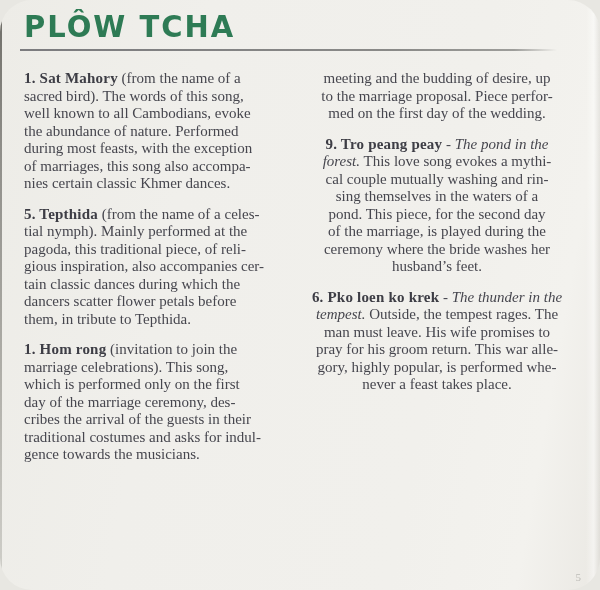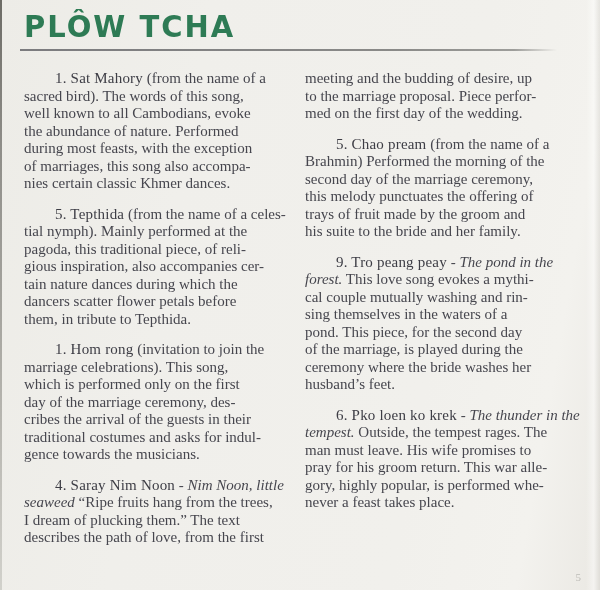--- a/index.html
+++ b/index.html
@@ -7,20 +7,21 @@
     width: 600px; height: 590px;
     font-family: "Liberation Serif", serif;
     background: #e8e7e2;
   }
   .page {
     position: relative;
     width: 600px; height: 590px;
     overflow: hidden;
     background:
       linear-gradient(100deg, #edece7 0%, #f0efeb 30%, #f1f0ec 70%, #f3f2ee 88%, #ebe9e4 99%);
+    border-radius: 32px;
   }
   .edge-left {
     position: absolute; left: 0; top: 0; width: 2px; height: 100%;
     background: linear-gradient(to bottom, #56554f 0%, #7e7d78 25%, #9b9a94 55%, #bdbcb6 85%, #ccccc6 100%);
     opacity: .85;
   }
   .edge-right {
     position: absolute; right: 0; top: 0; width: 14px; height: 100%;
     background: linear-gradient(to right, rgba(255,255,255,0) 0%, rgba(255,255,255,.45) 55%, rgba(196,194,188,.30) 100%);
   }
@@ -40,23 +41,23 @@
     background: linear-gradient(to right, #7b7b7e 0%, #8a8a88 70%, #9d9d9a 92%, rgba(160,160,158,0) 100%);
   }
   .column {
     position: absolute; top: 70px;
     font-size: 15px; line-height: 17.5px;
     color: #46464e;
     white-space: pre-line;
     text-rendering: optimizeLegibility;
   }
   .column-left  { left: 24px;  width: 278px; }
-  .column-right { left: 305px; width: 284px; }
+  .column-right { left: 295px; width: 284px; text-align: center; }
   .para { margin: 0 0 13px 0; }
-  .seg-bold   { font-weight: 400; color: #3d3d45; letter-spacing: .2px; margin-left: 31px; }
+  .seg-bold   { font-weight: 700; color: #3d3d45; letter-spacing: .2px; }
   .seg-italic { font-style: italic; }
   .seg-normal { }
   .page-number {
     position: absolute; right: 19px; bottom: 7px;
     font-size: 11px; color: #bdbcb7;
   }
 </style>
 </head>
 <body>
 
@@ -71,41 +72,33 @@
   <div class="column column-left"><p class="para"><span class="seg-bold">1. Sat Mahory</span><span class="seg-normal"> (from the name of a
 sacred bird). The words of this song,
 well known to all Cambodians, evoke
 the abundance of nature. Performed
 during most feasts, with the exception
 of marriages, this song also accompa-
 nies certain classic Khmer dances.</span></p><p class="para"><span class="seg-bold">5. Tepthida</span><span class="seg-normal"> (from the name of a celes-
 tial nymph). Mainly performed at the
 pagoda, this traditional piece, of reli-
 gious inspiration, also accompanies cer-
-tain nature dances during which the
+tain classic dances during which the
 dancers scatter flower petals before
 them, in tribute to Tepthida.</span></p><p class="para"><span class="seg-bold">1. Hom rong</span><span class="seg-normal"> (invitation to join the
 marriage celebrations). This song,
 which is performed only on the first
 day of the marriage ceremony, des-
 cribes the arrival of the guests in their
 traditional costumes and asks for indul-
-gence towards the musicians.</span></p><p class="para"><span class="seg-bold">4. Saray Nim Noon</span><span class="seg-normal"> - </span><span class="seg-italic">Nim Noon, little
-seaweed</span><span class="seg-normal"> “Ripe fruits hang from the trees,
-I dream of plucking them.” The text
-describes the path of love, from the first</span></p></div>
+gence towards the musicians.</span></p></div>
 
   <div class="column column-right"><p class="para"><span class="seg-normal">meeting and the budding of desire, up
 to the marriage proposal. Piece perfor-
-med on the first day of the wedding.</span></p><p class="para"><span class="seg-bold">5. Chao pream</span><span class="seg-normal"> (from the name of a
-Brahmin) Performed the morning of the
-second day of the marriage ceremony,
-this melody punctuates the offering of
-trays of fruit made by the groom and
-his suite to the bride and her family.</span></p><p class="para"><span class="seg-bold">9. Tro peang peay</span><span class="seg-normal"> - </span><span class="seg-italic">The pond in the
+med on the first day of the wedding.</span></p><p class="para"><span class="seg-bold">9. Tro peang peay</span><span class="seg-normal"> - </span><span class="seg-italic">The pond in the
 forest.</span><span class="seg-normal"> This love song evokes a mythi-
 cal couple mutually washing and rin-
 sing themselves in the waters of a
 pond. This piece, for the second day
 of the marriage, is played during the
 ceremony where the bride washes her
 husband’s feet.</span></p><p class="para"><span class="seg-bold">6. Pko loen ko krek</span><span class="seg-normal"> - </span><span class="seg-italic">The thunder in the
 tempest.</span><span class="seg-normal"> Outside, the tempest rages. The
 man must leave. His wife promises to
 pray for his groom return. This war alle-

